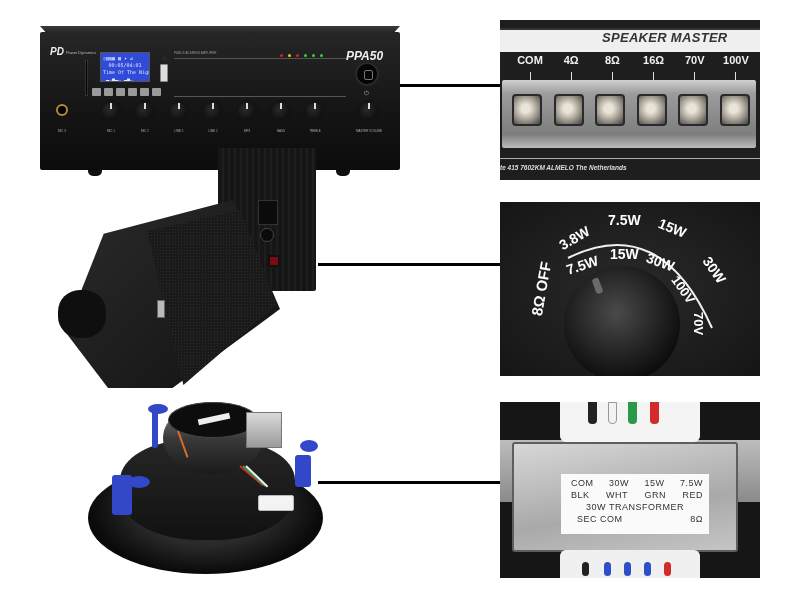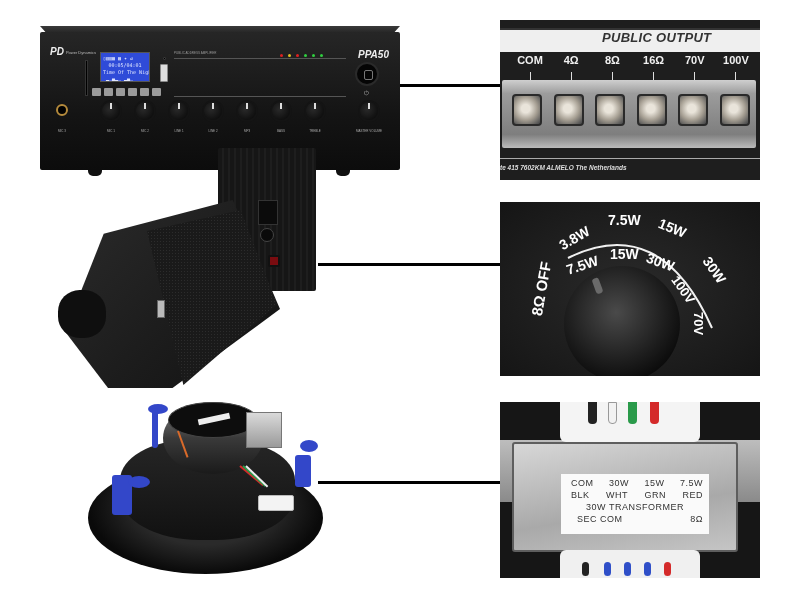--- a/index.html
+++ b/index.html
@@ -21,21 +21,21 @@
   .lcd { position:absolute; left:60px; top:20px; width:50px; height:30px; background:#2f4bd8;
     border:1px solid #555; color:#dfe6ff; font-family:"DejaVu Sans Mono", monospace; font-size:5px; line-height:7px; padding:2px 2px; overflow:hidden; white-space:nowrap; }
   .usb { position:absolute; left:120px; top:32px; width:8px; height:18px; background:#ddd; border:1px solid #888; border-radius:1px; }
   .usb-dot { position:absolute; left:123px; top:25px; width:3px; height:3px; border-radius:50%; background:#000; border:1px solid #444; }
   .amp-model-label { position:absolute; left:134px; top:19px; font-size:3px; color:#999; }
   .amp-line { position:absolute; left:134px; height:1px; background:#555; width:172px; }
   .amp-btns { position:absolute; left:52px; top:56px; display:flex; gap:3px; }
   .amp-btn { width:9px; height:8px; background:#9a9a9a; border-radius:1px; }
   .led-row { position:absolute; left:240px; top:22px; display:flex; gap:5px; }
   .led { width:3px; height:3px; border-radius:50%; }
-  .model { position:absolute; left:318px; top:17px; color:#eee; font-size:10px; font-weight:bold; font-style:italic; }
+  .model { position:absolute; left:306px; top:17px; color:#eee; font-size:12px; font-weight:bold; font-style:italic; }
   .power-sw { position:absolute; left:315px; top:30px; width:24px; height:24px; border-radius:50%; background:#050505; border:2px solid #2a2a2a; }
   .power-sw::after { content:""; position:absolute; left:7px; top:6px; width:7px; height:8px; border:1px solid #777; border-radius:2px; }
   .power-icon { position:absolute; left:324px; top:58px; color:#aaa; font-size:6px; }
   .jack { position:absolute; left:16px; top:72px; width:12px; height:12px; border-radius:50%; background:#000; border:2px solid #b48a3c; }
   .knob { position:absolute; top:70px; width:18px; height:18px; border-radius:50%; background: radial-gradient(circle at 40% 40%, #2a2a2a, #050505); box-shadow:0 0 0 2px #141414; }
   .knob::before { content:""; position:absolute; left:8px; top:1px; width:1.5px; height:6px; background:#ddd; }
   .knob-label { position:absolute; top:97px; font-size:3px; color:#aaa; width:30px; text-align:center; }
 
   
   .wall-back { position:absolute; left:218px; top:148px; width:98px; height:143px;
@@ -197,21 +197,21 @@
   <div class="clip-blue" style="left:295px; top:455px; width:16px; height:32px;"></div>
   <div class="ceil-terminal"></div>
   <div class="ceil-wire" style="left:240px; top:465px; width:30px; background:#d42a2a; transform:rotate(40deg);"></div>
   <div class="ceil-wire" style="left:243px; top:465px; width:30px; background:#2a9a4a; transform:rotate(42deg);"></div>
   <div class="ceil-wire" style="left:246px; top:465px; width:30px; background:#eeeeee; transform:rotate(44deg);"></div>
   <div class="ceil-wire" style="left:178px; top:430px; width:28px; background:#d96a2a; transform:rotate(70deg);"></div>
 </div>
 
 <div class="panel p1">
   <div class="p1-hdr"></div>
-  <div class="p1-title">PUBLIC OUTPUT</div>
+  <div class="p1-title">SPEAKER MASTER</div>
   <div class="p1-labels">
     <div class="p1-label">COM</div>
     <div class="p1-label">4Ω</div>
     <div class="p1-label">8Ω</div>
     <div class="p1-label">16Ω</div>
     <div class="p1-label">70V</div>
     <div class="p1-label">100V</div>
   </div>
   <div class="p1-ticks">
     <div class="p1-tick">

